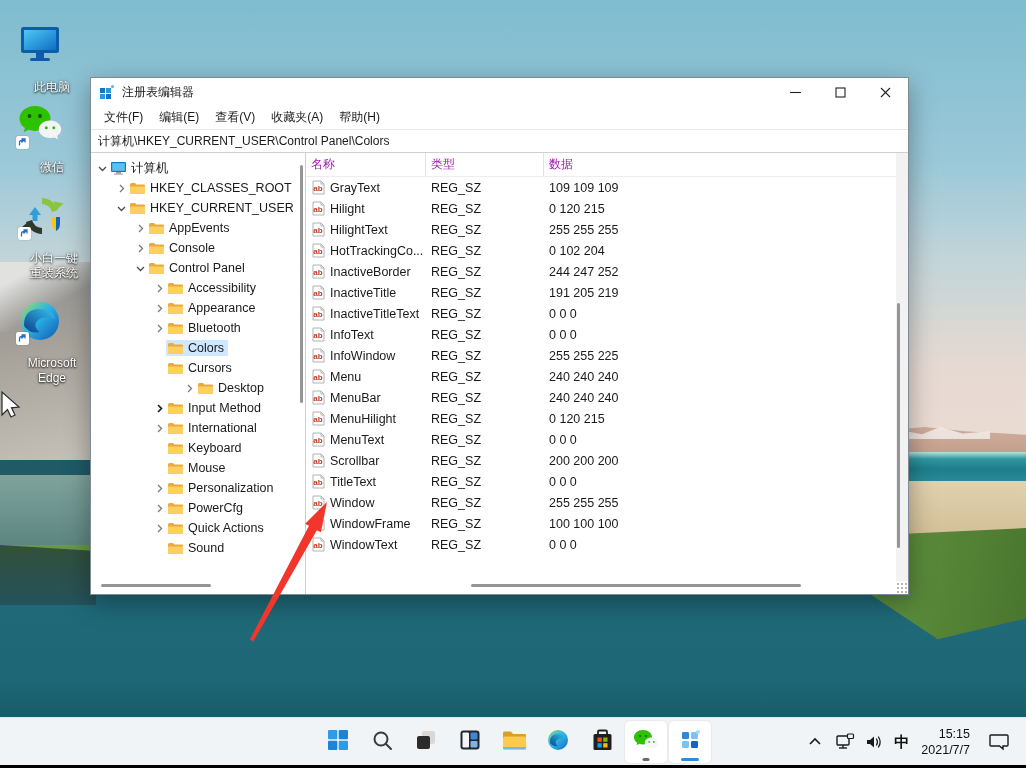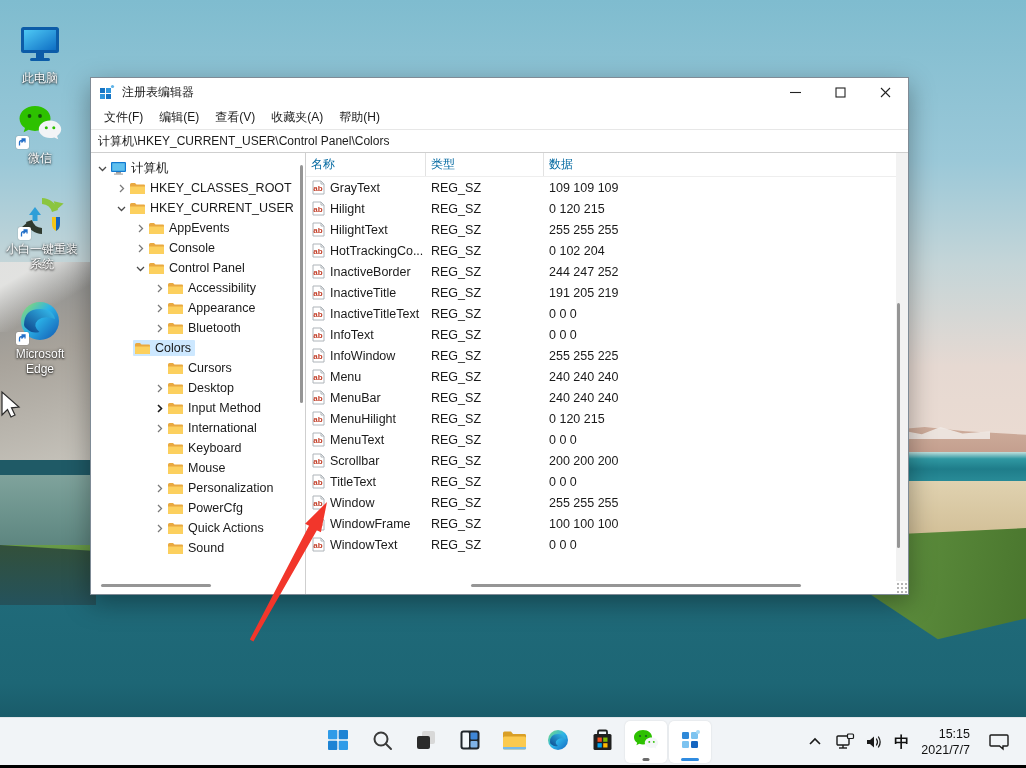--- a/index.html
+++ b/index.html
@@ -29,22 +29,22 @@
   .mtn-left-snow { position:absolute; left:0; top:262px; width:96px; height:70px; background:
     linear-gradient(150deg, rgba(240,240,238,.85) 20%, rgba(240,240,238,0) 60%); }
   .left-darkband { position:absolute; left:0; top:460px; width:96px; height:15px; background:#1f5a66; }
   .left-mist { position:absolute; left:0; top:475px; width:96px; height:70px; background:linear-gradient(#7fa39c,#5d8680); }
   .left-reflect { position:absolute; left:0; top:545px; width:96px; height:60px; background:linear-gradient(#33503a,#24525c);
     clip-path:polygon(0 0,100% 10%,100% 100%,0 100%); }
 
   
   .dicon { position:absolute; width:80px; text-align:center; }
   .dicon .dimg { width:46px; height:46px; margin:0 auto; position:relative; }
-  .dicon .dlabel { margin-top:3px; font-size:12px; color:#fff; line-height:15px;
-    text-shadow:0 1px 2px rgba(0,0,0,.85), 0 0 3px rgba(0,0,0,.5); }
+  .dicon .dlabel { margin-top:12px; font-size:12px; color:#fff; line-height:15px;
+    text-shadow:0 1px 2px rgba(0,0,0,.85), 0 0 3px rgba(0,0,0,.5);padding-left:24px; }
   .shortcut-badge { position:absolute; left:-1px; bottom:-1px; width:13px; height:13px; background:#fff;
     border-radius:2px; display:flex; align-items:center; justify-content:center; box-shadow:0 0 1px rgba(0,0,0,.5); }
 
   
   #regwin { position:absolute; left:90px; top:77px; width:819px; height:518px; background:#fff;
     border:1px solid #7f8b96; box-shadow:0 8px 24px rgba(0,0,0,.35); font-size:12px; color:#1a1a1a; }
   .titlebar { height:28px; display:flex; align-items:center; padding-left:8px; background:#fff; }
   .titlebar .wicon { width:16px; height:16px; margin-right:7px; }
   .titlebar .wtitle { font-size:12px; }
   .caption-btns { margin-left:auto; display:flex; height:100%; }
@@ -57,21 +57,21 @@
   
   .treepane { position:relative; width:215px; border-right:1px solid #cfcfcf; overflow:hidden; padding-top:5px; }
   .trow { height:20px; display:flex; align-items:center; white-space:nowrap; }
   .chev { width:14px; height:14px; display:inline-flex; align-items:center; justify-content:center; flex:0 0 14px; }
   .tsel { display:inline-flex; align-items:center; padding:1px 4px 1px 1px; border-radius:1px; }
   .tsel.selected { background:#cde8ff; }
   .ticon { width:18px; height:14px; display:inline-flex; align-items:center; }
   .tlabel { padding-left:3px; font-size:12.5px; }
   
   .listpane { position:relative; flex:1; overflow:hidden; }
-  .lheader { display:flex; height:24px; align-items:center; border-bottom:1px solid #eee; color:#0369a1; }
+  .lheader { display:flex; height:24px; align-items:center; border-bottom:1px solid #eee; color:#a21caf; }
   .lheader .hcell { padding-left:5px; height:100%; display:flex; align-items:center; border-right:1px solid #e2e2e2; }
   .lrow { display:flex; height:21px; align-items:center; font-size:12.5px; }
   .lcell { padding-left:5px; overflow:hidden; white-space:nowrap; display:flex; align-items:center; }
   .c-name { width:120px; } .c-type { width:118px; } .c-data { flex:1; }
   .abicon { width:15px; height:15px; margin-right:4px; flex:0 0 15px; }
   
   .vtrack { position:absolute; top:0; right:0; bottom:13px; width:12px; background:#f2f2f2; }
   .vthumb { position:absolute; width:3px; background:#959595; border-radius:2px; }
   .hthumb { position:absolute; height:3px; background:#959595; border-radius:2px; }
   .grip { position:absolute; right:1px; bottom:1px; width:11px; height:11px;
@@ -369,21 +369,21 @@
           <span class="tsel">
             <span class="ticon">
               <svg width="17" height="13" viewBox="0 0 17 13">
                 <path d="M1 2.5 Q1 1 2.5 1 L6 1 L7.5 2.6 L15 2.6 Q16 2.6 16 3.8 L16 11 Q16 12 15 12 L2 12 Q1 12 1 11 Z" fill="#e9a941"></path>
                 <path d="M1 4.6 L16 4.6 L16 11 Q16 12 15 12 L2 12 Q1 12 1 11 Z" fill="#fcd05e"></path>
               </svg>
             </span>
             <span class="tlabel">Bluetooth</span>
           </span>
         </div>
-        <div class="trow" style="padding-left: 28px;">
+        <div class="trow" style="padding-left: 61px;">
           <span class="chev"></span>
           <span class="tsel selected">
             <span class="ticon">
               <svg width="17" height="13" viewBox="0 0 17 13">
                 <path d="M1 2.5 Q1 1 2.5 1 L6 1 L7.5 2.6 L15 2.6 Q16 2.6 16 3.8 L16 11 Q16 12 15 12 L2 12 Q1 12 1 11 Z" fill="#e9a941"></path>
                 <path d="M1 4.6 L16 4.6 L16 11 Q16 12 15 12 L2 12 Q1 12 1 11 Z" fill="#fcd05e"></path>
               </svg>
             </span>
             <span class="tlabel">Colors</span>
           </span>
@@ -393,21 +393,21 @@
           <span class="tsel">
             <span class="ticon">
               <svg width="17" height="13" viewBox="0 0 17 13">
                 <path d="M1 2.5 Q1 1 2.5 1 L6 1 L7.5 2.6 L15 2.6 Q16 2.6 16 3.8 L16 11 Q16 12 15 12 L2 12 Q1 12 1 11 Z" fill="#e9a941"></path>
                 <path d="M1 4.6 L16 4.6 L16 11 Q16 12 15 12 L2 12 Q1 12 1 11 Z" fill="#fcd05e"></path>
               </svg>
             </span>
             <span class="tlabel">Cursors</span>
           </span>
         </div>
-        <div class="trow" style="padding-left: 49px; margin-left: 12px;">
+        <div class="trow" style="padding-left: 91px;">
           <span class="chev">
             <svg width="9" height="9" viewBox="0 0 9 9">
               <polyline points="3,1 6.5,4.5 3,8" fill="none" stroke="#7a7a7a" stroke-width="1.3"></polyline>
             </svg>
           </span>
           <span class="tsel">
             <span class="ticon">
               <svg width="17" height="13" viewBox="0 0 17 13">
                 <path d="M1 2.5 Q1 1 2.5 1 L6 1 L7.5 2.6 L15 2.6 Q16 2.6 16 3.8 L16 11 Q16 12 15 12 L2 12 Q1 12 1 11 Z" fill="#e9a941"></path>
                 <path d="M1 4.6 L16 4.6 L16 11 Q16 12 15 12 L2 12 Q1 12 1 11 Z" fill="#fcd05e"></path>

